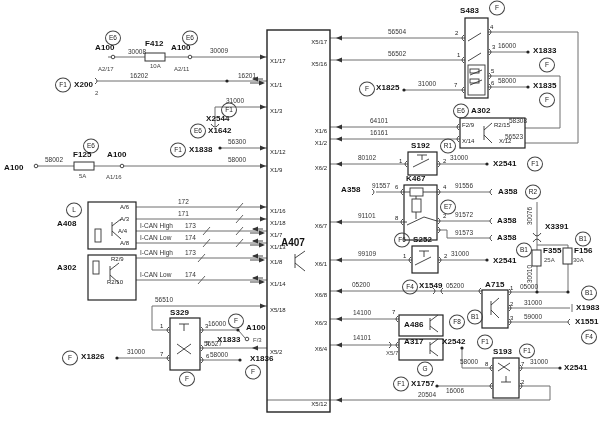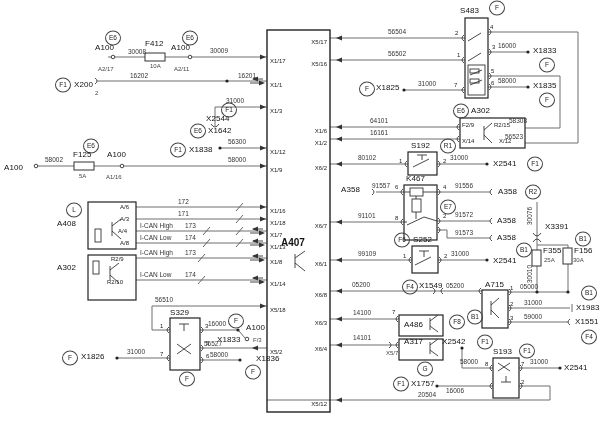--- a/index.html
+++ b/index.html
@@ -1,21 +1,21 @@
 <!DOCTYPE html>
 <html><head>
 <meta charset="utf-8">
 <style>
   html,body{margin:0;padding:0;background:#fff;}
   #stage{position:relative;width:609px;height:425px;background:#ffffff;overflow:hidden;
          font-family:"Liberation Sans","DejaVu Sans",sans-serif;}
   svg{position:absolute;left:0;top:0;}
   #labels{position:absolute;left:0;top:0;width:609px;height:425px;}
   .lbl{position:absolute;transform:translateY(-50%);white-space:nowrap;color:#111;line-height:1;}
-  .b{font-weight:normal;font-size:8px;letter-spacing:0.1px;}
+  .b{font-weight:bold;font-size:8px;letter-spacing:0.1px;}
   .b2{font-weight:bold;font-size:10px;}
   .w{font-size:6.5px;color:#333;}
   .p{font-size:6px;color:#222;}
   .s{font-size:6px;color:#444;}
   .loc{width:14px;height:13px;line-height:12px;border:1px solid #444;border-radius:50%;
        text-align:center;font-size:6.5px;color:#222;transform:translate(-50%,-50%);background:#fff0;}
   .v{font-size:6.5px;transform:translate(-50%,-50%) rotate(-90deg);color:#333;}
   .pl{transform:translateY(-50%);}
   .prr{transform:translate(-100%,-50%);}
 </style>
@@ -221,21 +221,21 @@
       <div class="lbl p" style="left: 206px; top: 343px;">5</div>
       <div class="lbl p" style="left: 206px; top: 356px;">6</div>
       <div class="lbl p" style="left: 160px; top: 354px;">7</div>
       <div class="lbl w" style="left: 208px; top: 324px;">16000</div>
       <div class="lbl loc" style="left: 236px; top: 321px;">F</div>
       <div class="lbl b" style="left: 246px; top: 328px;">A100</div>
       <div class="lbl b" style="left: 217px; top: 340px;">X1833</div>
       <div class="lbl s" style="left: 253px; top: 340px;">F/3</div>
       <div class="lbl w" style="left: 204px; top: 344px;">56527</div>
       <div class="lbl w" style="left: 210px; top: 355px;">58000</div>
-      <div class="lbl b" style="left: 256px; top: 359px;">X1836</div>
+      <div class="lbl b" style="left: 250px; top: 359px;">X1836</div>
       <div class="lbl loc" style="left: 253px; top: 372px;">F</div>
       <div class="lbl loc" style="left: 70px; top: 358px;">F</div>
       <div class="lbl b" style="left: 81px; top: 357px;">X1826</div>
       <div class="lbl w" style="left: 127px; top: 352px;">31000</div>
       <div class="lbl loc" style="left: 187px; top: 379px;">F</div>
       <div class="lbl b" style="left: 460px; top: 11px;">S483</div>
       <div class="lbl loc" style="left: 497px; top: 8px;">F</div>
       <div class="lbl w" style="left: 388px; top: 32px;">56504</div>
       <div class="lbl w" style="left: 388px; top: 54px;">56502</div>
       <div class="lbl loc" style="left: 367px; top: 89px;">F</div>

